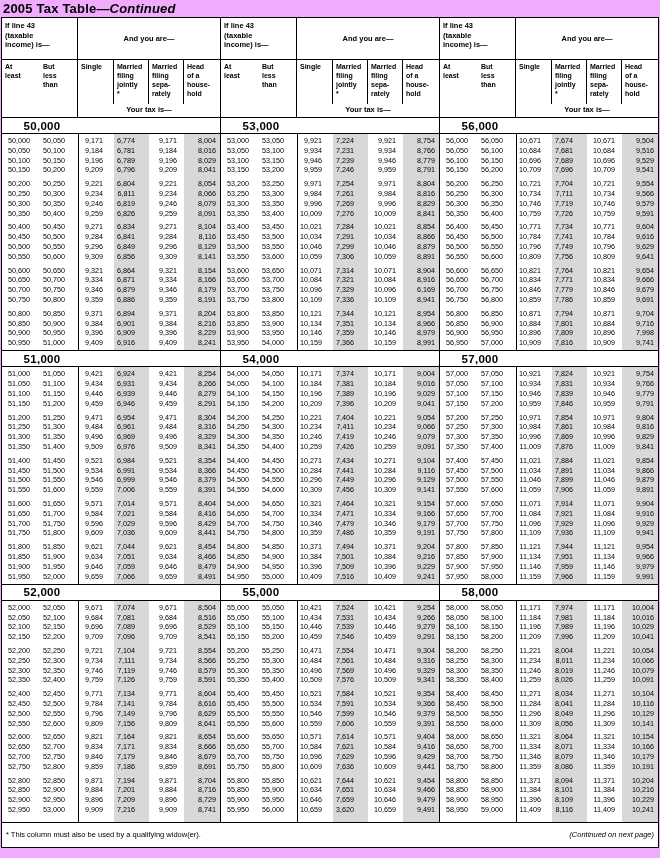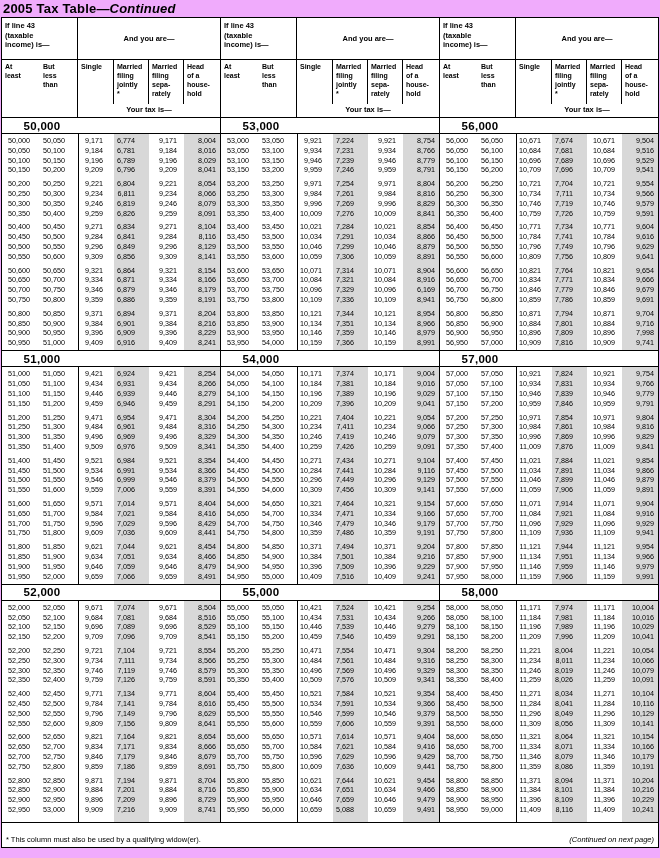--- a/index.html
+++ b/index.html
@@ -80,21 +80,21 @@
   .row span:nth-child(2) { padding-right: 13px; }
   .row span:nth-child(3) { padding-right: 11px; }
   .row span:nth-child(4) { padding-right: 14px; }
   .row span:nth-child(5) { padding-right: 7px; }
   .row span:nth-child(6) { padding-right: 4px; }
 
   
   .footer {
     border-top: 1.5px solid #000;
     height: 14px;
-    display: flex; align-items: flex-start; justify-content: space-between;
+    display: flex; align-items: center; justify-content: space-between;
     padding: 12px 4px;
     font-size: 7.5px;
   }
   .footer .cont-note { font-style: italic; }
 </style>
 </head>
 <body>
 
 <div class="page">
   <div class="doc-title"><span>2005 Tax Table</span><span class="cont">—Continued</span></div>
@@ -1230,21 +1230,21 @@
                   <span>55,950</span>
                   <span>10,646</span>
                   <span>7,659</span>
                   <span>10,646</span>
                   <span>9,479</span>
                 </div>
                 <div class="row">
                   <span>55,950</span>
                   <span>56,000</span>
                   <span>10,659</span>
-                  <span>5,088</span>
+                  <span>3,620</span>
                   <span>10,659</span>
                   <span>9,491</span>
                 </div>
               </div>
             </div>
           </div>
         </div>
         <div class="panel">
           <div class="hdrA">
             <div class="hdrA-income">If line 43

